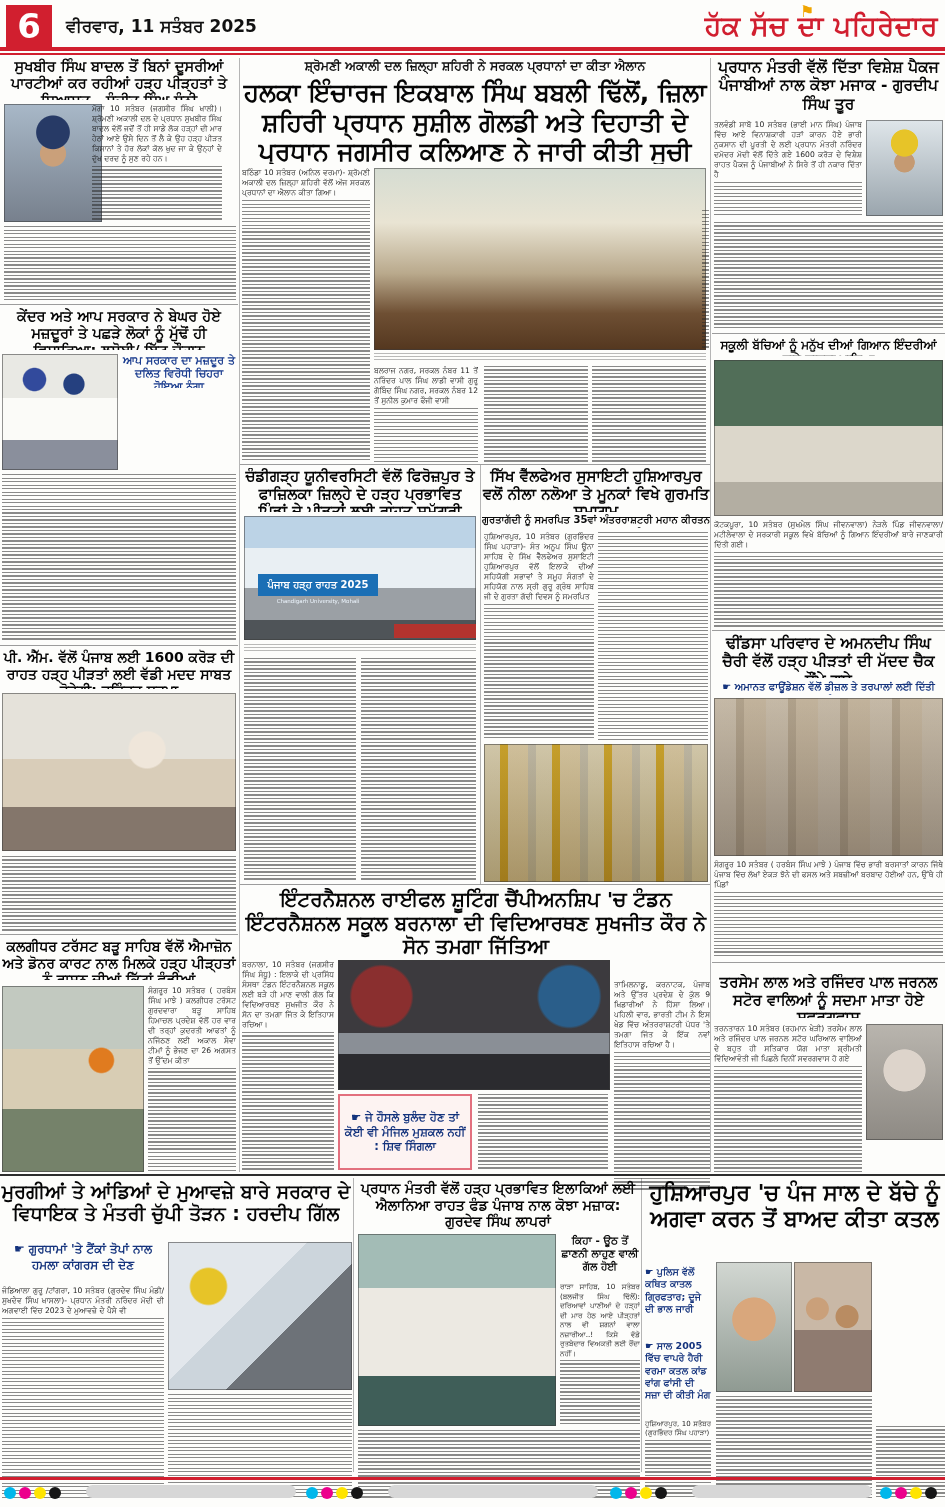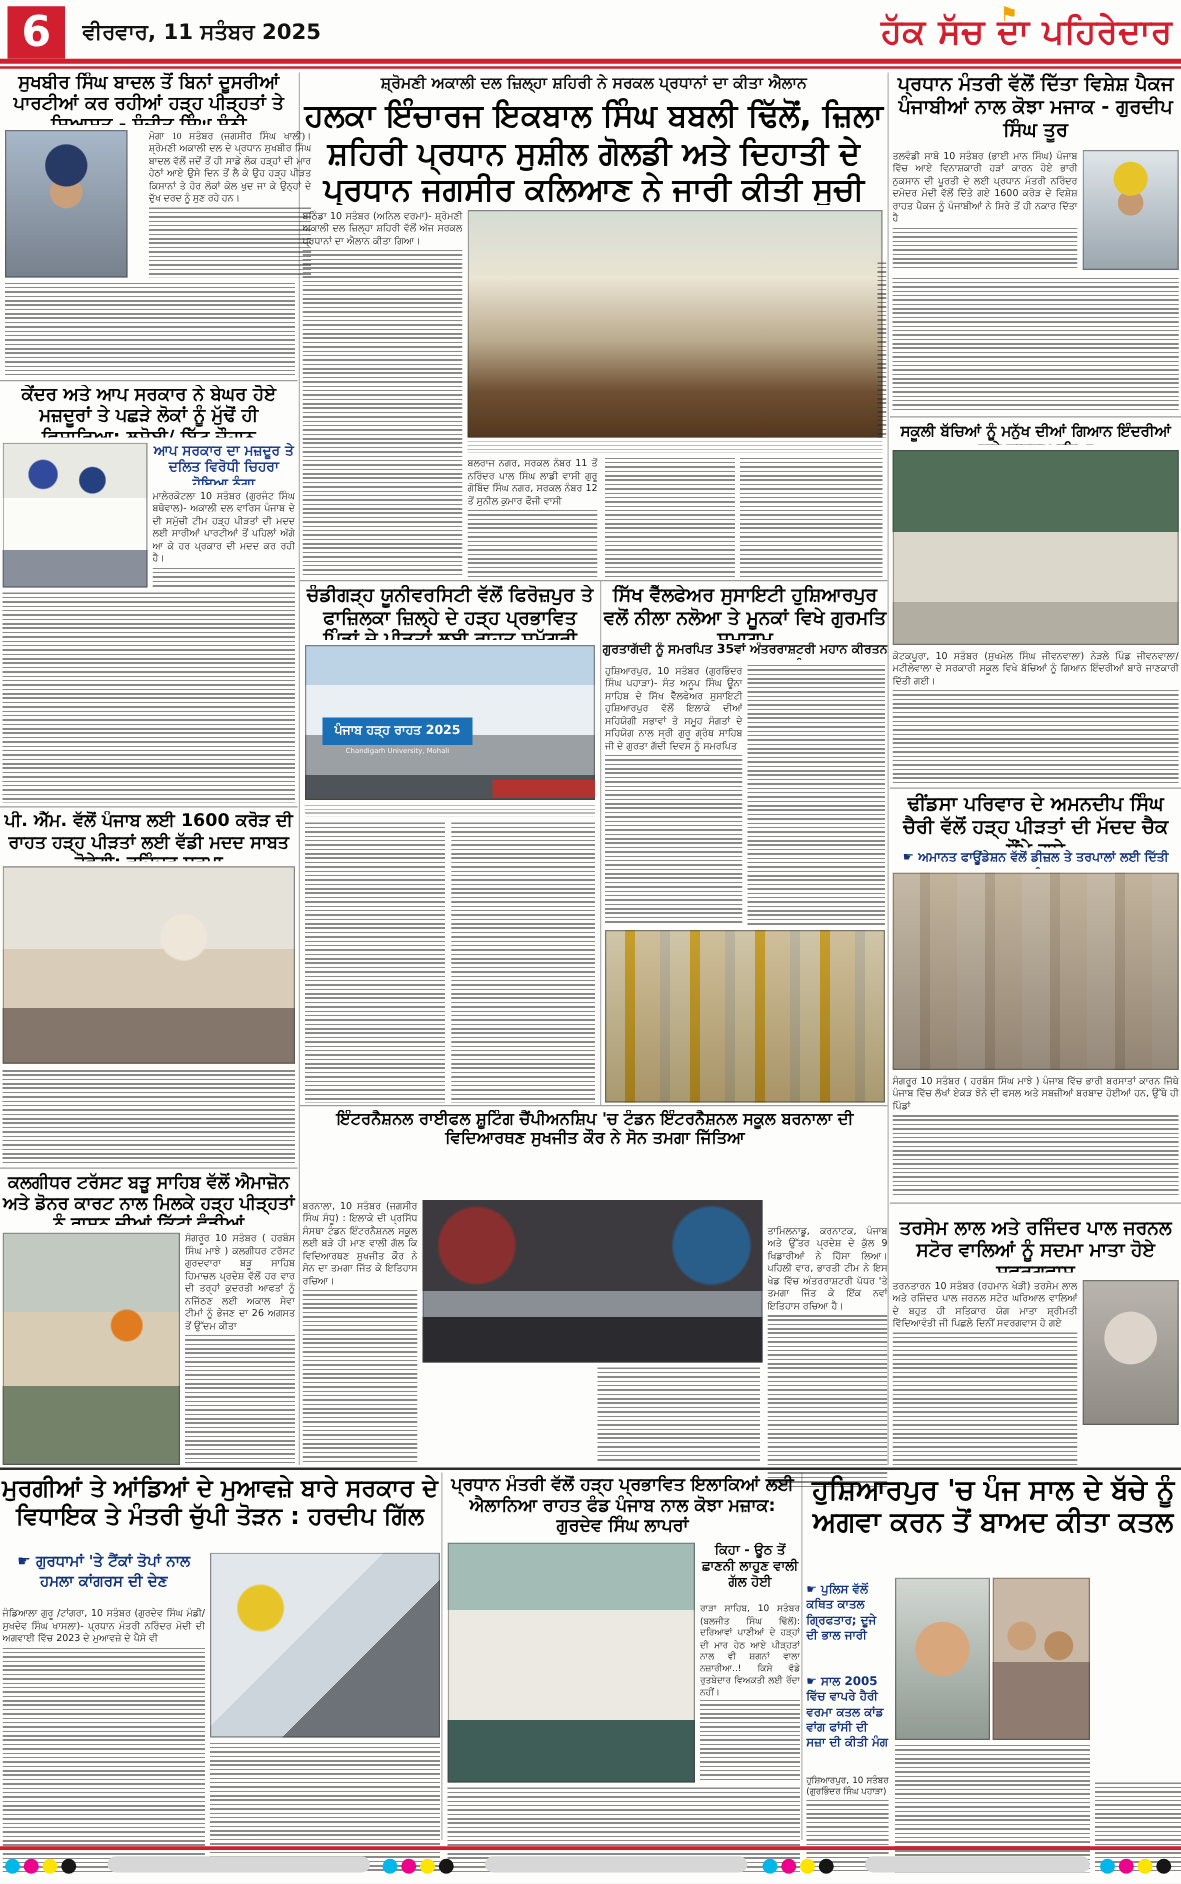--- a/index.html
+++ b/index.html
@@ -60,34 +60,30 @@
 
   <div class="abs vrule" style="left:239px;top:58px;height:1114px;"></div>
   <div class="abs vrule" style="left:710px;top:58px;height:1114px;"></div>
   <div class="abs vrule" style="left:480px;top:464px;height:420px;"></div>
   <div class="abs hrule-dark" style="left:0;top:1174px;width:945px;"></div>
   <div class="abs vrule" style="left:353px;top:1178px;height:294px;"></div>
   <div class="abs vrule" style="left:641px;top:1178px;height:294px;"></div>
 
   <div class="abs hl" style="left:0;top:58px;width:238px;height:42px;font-size:14.5px;">ਸੁਖਬੀਰ ਸਿੰਘ ਬਾਦਲ ਤੋਂ ਬਿਨਾਂ ਦੂਸਰੀਆਂ ਪਾਰਟੀਆਂ ਕਰ ਰਹੀਆਂ ਹੜ੍ਹ ਪੀੜ੍ਹਤਾਂ ਤੇ ਸਿਆਸਤ - ਸੰਜੀਤ ਸਿੰਘ ਸੰਨੀ</div>
   <div class="abs photo ph-portrait-turban" style="left:4px;top:104px;width:98px;height:118px;"></div>
-  <div class="abs body-block" style="left:119px;top:104px;width:130px;height:118px;font-family:Liberation Serif, serif;">
+  <div class="abs body-block" style="left:92px;top:104px;width:130px;height:118px;">
     <span class="dl">ਮੋਗਾ 10 ਸਤੰਬਰ (ਜਗਸੀਰ ਸਿੰਘ ਖਾਲੀ)। ਸ਼੍ਰੋਮਣੀ ਅਕਾਲੀ ਦਲ ਦੇ ਪ੍ਰਧਾਨ ਸੁਖਬੀਰ ਸਿੰਘ ਬਾਦਲ ਵੱਲੋਂ ਜਦੋਂ ਤੋਂ ਹੀ ਸਾਡੇ ਲੋਕ ਹੜ੍ਹਾਂ ਦੀ ਮਾਰ ਹੇਠਾਂ ਆਏ ਉਸੇ ਦਿਨ ਤੋਂ ਲੈ ਕੇ ਉਹ ਹੜ੍ਹ ਪੀੜਤ ਕਿਸਾਨਾਂ ਤੇ ਹੋਰ ਲੋਕਾਂ ਕੋਲ ਖੁਦ ਜਾ ਕੇ ਉਨ੍ਹਾਂ ਦੇ ਦੁੱਖ ਦਰਦ ਨੂੰ ਸੁਣ ਰਹੇ ਹਨ।</span>
     <span class="greek"></span>
   </div>
   <div class="abs greek-solo" style="left:4px;top:226px;width:232px;height:74px;"></div>
 
   <div class="abs hrule" style="left:0;top:304px;width:238px;"></div>
   <div class="abs hl" style="left:0;top:308px;width:238px;height:42px;font-size:14.5px;">ਕੇਂਦਰ ਅਤੇ ਆਪ ਸਰਕਾਰ ਨੇ ਬੇਘਰ ਹੋਏ ਮਜ਼ਦੂਰਾਂ ਤੇ ਪਛੜੇ ਲੋਕਾਂ ਨੂੰ ਮੁੱਢੋਂ ਹੀ ਵਿਸਾਰਿਆ: ਲਸੋਈ/ ਬਿੱਟੂ ਚੌਹਾਨ</div>
   <div class="abs photo ph-akali-group" style="left:2px;top:354px;width:116px;height:116px;"></div>
   <div class="abs sub-blue" style="left:122px;top:354px;width:114px;height:34px;font-size:11px;">ਆਪ ਸਰਕਾਰ ਦਾ ਮਜ਼ਦੂਰ ਤੇ ਦਲਿਤ ਵਿਰੋਧੀ ਚਿਹਰਾ ਹੋਇਆ ਨੰਗਾ</div>
-  <div class="abs body-block" style="left:122px;top:392px;width:114px;height:78px;">
-    <span class="dl">ਮਾਲੇਰਕੋਟਲਾ 10 ਸਤੰਬਰ (ਗੁਰਜੰਟ ਸਿੰਘ ਬਥੋਵਾਲ)- ਅਕਾਲੀ ਦਲ ਵਾਰਿਸ ਪੰਜਾਬ ਦੇ ਦੀ ਸਮੁੱਚੀ ਟੀਮ ਹੜ੍ਹ ਪੀੜਤਾਂ ਦੀ ਮਦਦ ਲਈ ਸਾਰੀਆਂ ਪਾਰਟੀਆਂ ਤੋਂ ਪਹਿਲਾਂ ਅੱਗੇ ਆ ਕੇ ਹਰ ਪ੍ਰਕਾਰ ਦੀ ਮਦਦ ਕਰ ਰਹੀ ਹੈ।</span>
-    <span class="greek"></span>
-  </div>
   <div class="abs greek-solo" style="left:2px;top:474px;width:234px;height:168px;"></div>
 
   <div class="abs hrule" style="left:0;top:645px;width:238px;"></div>
   <div class="abs hl" style="left:0;top:649px;width:238px;height:40px;font-size:14px;">ਪੀ. ਐੱਮ. ਵੱਲੋਂ ਪੰਜਾਬ ਲਈ 1600 ਕਰੋੜ ਦੀ ਰਾਹਤ ਹੜ੍ਹ ਪੀੜਤਾਂ ਲਈ ਵੱਡੀ ਮਦਦ ਸਾਬਤ ਹੋਵੇਗੀ: ਰਜਿੰਦਰ ਸ਼ਰਮਾ</div>
   <div class="abs photo ph-modi-crowd" style="left:2px;top:693px;width:234px;height:158px;"></div>
   <div class="abs greek-solo" style="left:2px;top:856px;width:234px;height:76px;"></div>
 
   <div class="abs hrule" style="left:0;top:934px;width:238px;"></div>
   <div class="abs hl" style="left:0;top:938px;width:238px;height:42px;font-size:14px;">ਕਲਗੀਧਰ ਟਰੱਸਟ ਬੜੂ ਸਾਹਿਬ ਵੱਲੋਂ ਐਮਾਜ਼ੋਨ ਅਤੇ ਡੋਨਰ ਕਾਰਟ ਨਾਲ ਮਿਲਕੇ ਹੜ੍ਹ ਪੀੜ੍ਹਤਾਂ ਨੂੰ ਰਾਸ਼ਨ ਦੀਆਂ ਕਿੱਟਾਂ ਵੰਡੀਆਂ</div>
   <div class="abs photo ph-relief" style="left:2px;top:986px;width:142px;height:186px;"></div>
@@ -125,29 +121,32 @@
   <div class="abs hl" style="left:482px;top:468px;width:228px;height:44px;font-size:15px;">ਸਿੱਖ ਵੈੱਲਫੇਅਰ ਸੁਸਾਇਟੀ ਹੁਸ਼ਿਆਰਪੁਰ ਵਲੋਂ ਨੀਲਾ ਨਲੋਆ ਤੇ ਮੂਨਕਾਂ ਵਿਖੇ ਗੁਰਮਤਿ ਸਮਾਗਮ</div>
   <div class="abs sub-dark" style="left:482px;top:514px;width:228px;height:14px;font-size:10px;">ਗੁਰਤਾਗੱਦੀ ਨੂੰ ਸਮਰਪਿਤ 35ਵਾਂ ਅੰਤਰਰਾਸ਼ਟਰੀ ਮਹਾਨ ਕੀਰਤਨ ਦਰਬਾਰ 11 ਅਕਤੂਬਰ ਨੂੰ</div>
   <div class="abs body-block" style="left:484px;top:532px;width:110px;height:208px;">
     <span class="dl">ਹੁਸ਼ਿਆਰਪੁਰ, 10 ਸਤੰਬਰ (ਗੁਰਭਿੰਦਰ ਸਿੰਘ ਪਹਾੜਾ)- ਸੰਤ ਅਨੂਪ ਸਿੰਘ ਊਨਾ ਸਾਹਿਬ ਦੇ ਸਿੱਖ ਵੈੱਲਫੇਅਰ ਸੁਸਾਇਟੀ ਹੁਸ਼ਿਆਰਪੁਰ ਵੱਲੋਂ ਇਲਾਕੇ ਦੀਆਂ ਸਹਿਯੋਗੀ ਸਭਾਵਾਂ ਤੇ ਸਮੂਹ ਸੰਗਤਾਂ ਦੇ ਸਹਿਯੋਗ ਨਾਲ ਸ੍ਰੀ ਗੁਰੂ ਗ੍ਰੰਥ ਸਾਹਿਬ ਜੀ ਦੇ ਗੁਰਤਾ ਗੱਦੀ ਦਿਵਸ ਨੂੰ ਸਮਰਪਿਤ</span>
     <span class="greek"></span>
   </div>
   <div class="abs greek-solo" style="left:598px;top:532px;width:110px;height:208px;"></div>
   <div class="abs photo ph-gathering" style="left:484px;top:744px;width:224px;height:138px;"></div>
 
   <div class="abs hrule" style="left:240px;top:884px;width:470px;"></div>
-  <div class="abs hl" style="left:242px;top:888px;width:468px;height:68px;font-size:13px;">ਇੰਟਰਨੈਸ਼ਨਲ ਰਾਈਫਲ ਸ਼ੂਟਿੰਗ ਚੈਂਪੀਅਨਸ਼ਿਪ 'ਚ ਟੰਡਨ ਇੰਟਰਨੈਸ਼ਨਲ ਸਕੂਲ ਬਰਨਾਲਾ ਦੀ ਵਿਦਿਆਰਥਣ ਸੁਖਜੀਤ ਕੌਰ ਨੇ ਸੋਨ ਤਮਗਾ ਜਿੱਤਿਆ</div>
+  <div class="abs hl" style="left:242px;top:888px;width:468px;height:68px;font-size:20px;">ਇੰਟਰਨੈਸ਼ਨਲ ਰਾਈਫਲ ਸ਼ੂਟਿੰਗ ਚੈਂਪੀਅਨਸ਼ਿਪ 'ਚ ਟੰਡਨ ਇੰਟਰਨੈਸ਼ਨਲ ਸਕੂਲ ਬਰਨਾਲਾ ਦੀ ਵਿਦਿਆਰਥਣ ਸੁਖਜੀਤ ਕੌਰ ਨੇ ਸੋਨ ਤਮਗਾ ਜਿੱਤਿਆ</div>
   <div class="abs body-block" style="left:242px;top:960px;width:92px;height:212px;">
     <span class="dl">ਬਰਨਾਲਾ, 10 ਸਤੰਬਰ (ਜਗਸੀਰ ਸਿੰਘ ਸੰਧੂ) : ਇਲਾਕੇ ਦੀ ਪ੍ਰਸਿੱਧ ਸੰਸਥਾ ਟੰਡਨ ਇੰਟਰਨੈਸ਼ਨਲ ਸਕੂਲ ਲਈ ਬੜੇ ਹੀ ਮਾਣ ਵਾਲੀ ਗੱਲ ਕਿ ਵਿਦਿਆਰਥਣ ਸੁਖਜੀਤ ਕੌਰ ਨੇ ਸੋਨ ਦਾ ਤਮਗਾ ਜਿੱਤ ਕੇ ਇਤਿਹਾਸ ਰਚਿਆ।</span>
     <span class="greek"></span>
   </div>
   <div class="abs photo ph-podium" style="left:338px;top:960px;width:272px;height:130px;"></div>
   <div class="abs body-block" style="left:614px;top:960px;width:96px;height:212px;margin-top:20px;">
     <span class="dl">ਤਾਮਿਲਨਾਡੂ, ਕਰਨਾਟਕ, ਪੰਜਾਬ ਅਤੇ ਉੱਤਰ ਪ੍ਰਦੇਸ਼ ਦੇ ਕੁੱਲ 9 ਖਿਡਾਰੀਆਂ ਨੇ ਹਿੱਸਾ ਲਿਆ। ਪਹਿਲੀ ਵਾਰ, ਭਾਰਤੀ ਟੀਮ ਨੇ ਇਸ ਖੇਡ ਵਿੱਚ ਅੰਤਰਰਾਸ਼ਟਰੀ ਪੱਧਰ 'ਤੇ ਤਮਗਾ ਜਿੱਤ ਕੇ ਇੱਕ ਨਵਾਂ ਇਤਿਹਾਸ ਰਚਿਆ ਹੈ।</span>
     <span class="greek"></span>
+  </div>
+  <div class="abs quote-box" style="left:338px;top:1094px;width:134px;height:76px;">
+    <span class="bullet-blue" style="font-size:11.5px;text-align:center;">☛ ਜੇ ਹੌਸਲੇ ਬੁਲੰਦ ਹੋਣ ਤਾਂ ਕੋਈ ਵੀ ਮੰਜਿਲ ਮੁਸ਼ਕਲ ਨਹੀਂ : ਸ਼ਿਵ ਸਿੰਗਲਾ</span>
   </div>
   <div class="abs greek-solo" style="left:478px;top:1094px;width:130px;height:76px;"></div>
 
   <div class="abs hl" style="left:712px;top:58px;width:233px;height:56px;font-size:15.5px;">ਪ੍ਰਧਾਨ ਮੰਤਰੀ ਵੱਲੋਂ ਦਿੱਤਾ ਵਿਸ਼ੇਸ਼ ਪੈਕਜ ਪੰਜਾਬੀਆਂ ਨਾਲ ਕੋਝਾ ਮਜਾਕ - ਗੁਰਦੀਪ ਸਿੰਘ ਤੂਰ</div>
   <div class="abs photo ph-portrait-yellow" style="left:866px;top:120px;width:77px;height:96px;"></div>
   <div class="abs body-block" style="left:714px;top:120px;width:148px;height:96px;">
     <span class="dl">ਤਲਵੰਡੀ ਸਾਬੋ 10 ਸਤੰਬਰ (ਭਾਈ ਮਾਨ ਸਿੰਘ) ਪੰਜਾਬ ਵਿੱਚ ਆਏ ਵਿਨਾਸ਼ਕਾਰੀ ਹੜਾਂ ਕਾਰਨ ਹੋਏ ਭਾਰੀ ਨੁਕਸਾਨ ਦੀ ਪੂਰਤੀ ਦੇ ਲਈ ਪ੍ਰਧਾਨ ਮੰਤਰੀ ਨਰਿੰਦਰ ਦਮੋਦਰ ਮੋਦੀ ਵੱਲੋਂ ਦਿੱਤੇ ਗਏ 1600 ਕਰੋੜ ਦੇ ਵਿਸ਼ੇਸ਼ ਰਾਹਤ ਪੈਕਜ ਨੂੰ ਪੰਜਾਬੀਆਂ ਨੇ ਸਿਰੇ ਤੋਂ ਹੀ ਨਕਾਰ ਦਿੱਤਾ ਹੈ</span>
     <span class="greek"></span>
   </div>
   <div class="abs greek-solo" style="left:714px;top:222px;width:229px;height:108px;"></div>

